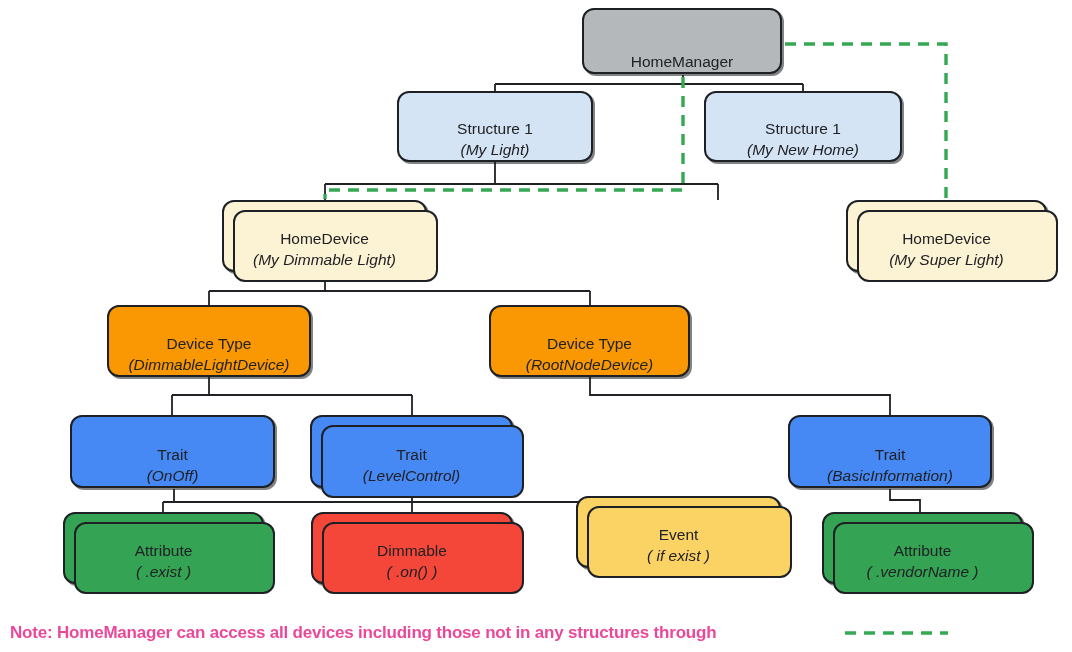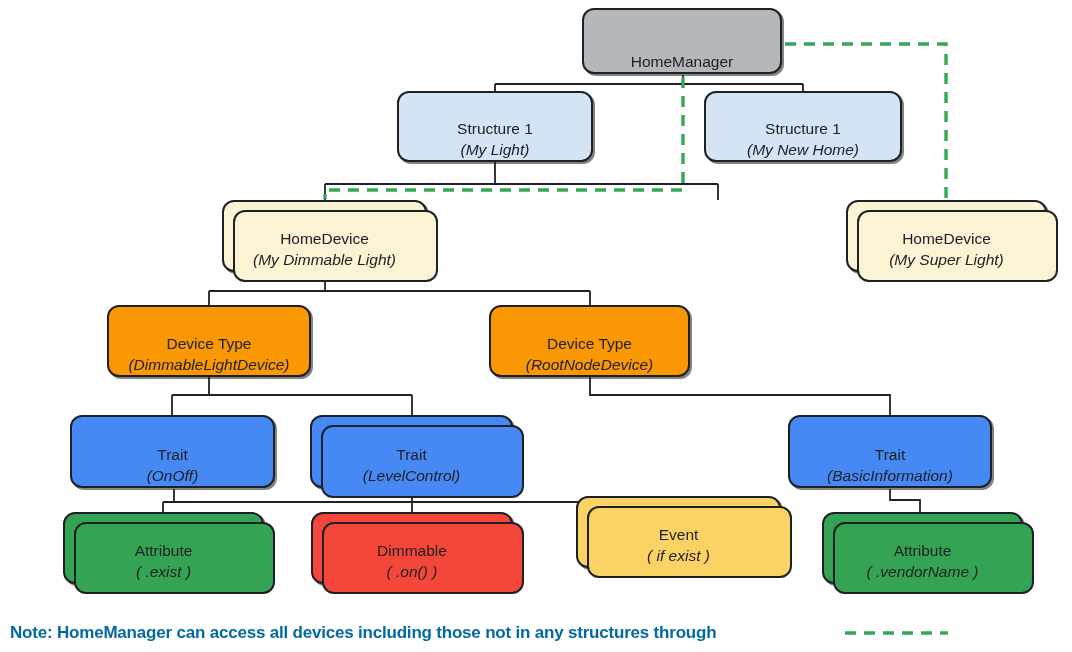--- a/index.html
+++ b/index.html
@@ -29,21 +29,21 @@
     position:absolute;inset:-2px;
     transform:translate(11px,10px);
     background:var(--fill,#eee);
     border:2px solid #1d2024;
     border-radius:12px;
     z-index:-1;
   }
   .node .l2{font-style:italic;}
   .note{
     position:absolute;left:10px;top:623px;z-index:2;
-    font-size:17px;font-weight:bold;color:#0369a1;
+    font-size:17px;font-weight:bold;color:#ec4899;
     letter-spacing:-0.2px;white-space:nowrap;
   }
 </style>
 </head>
 <body>
 
 <div id="canvas">
 
   <svg id="wires" width="1072" height="652" viewBox="0 0 1072 652">
 

